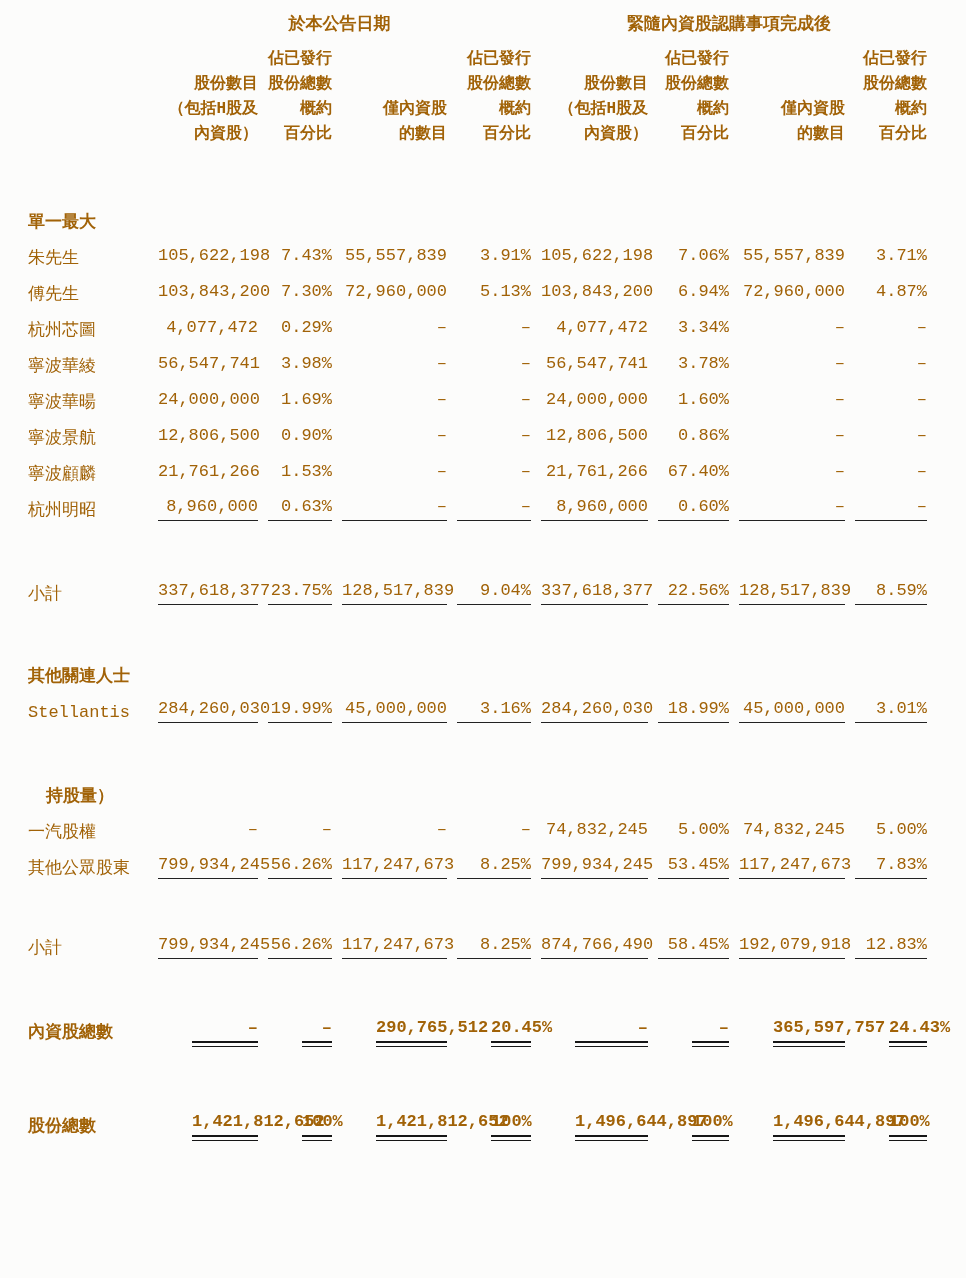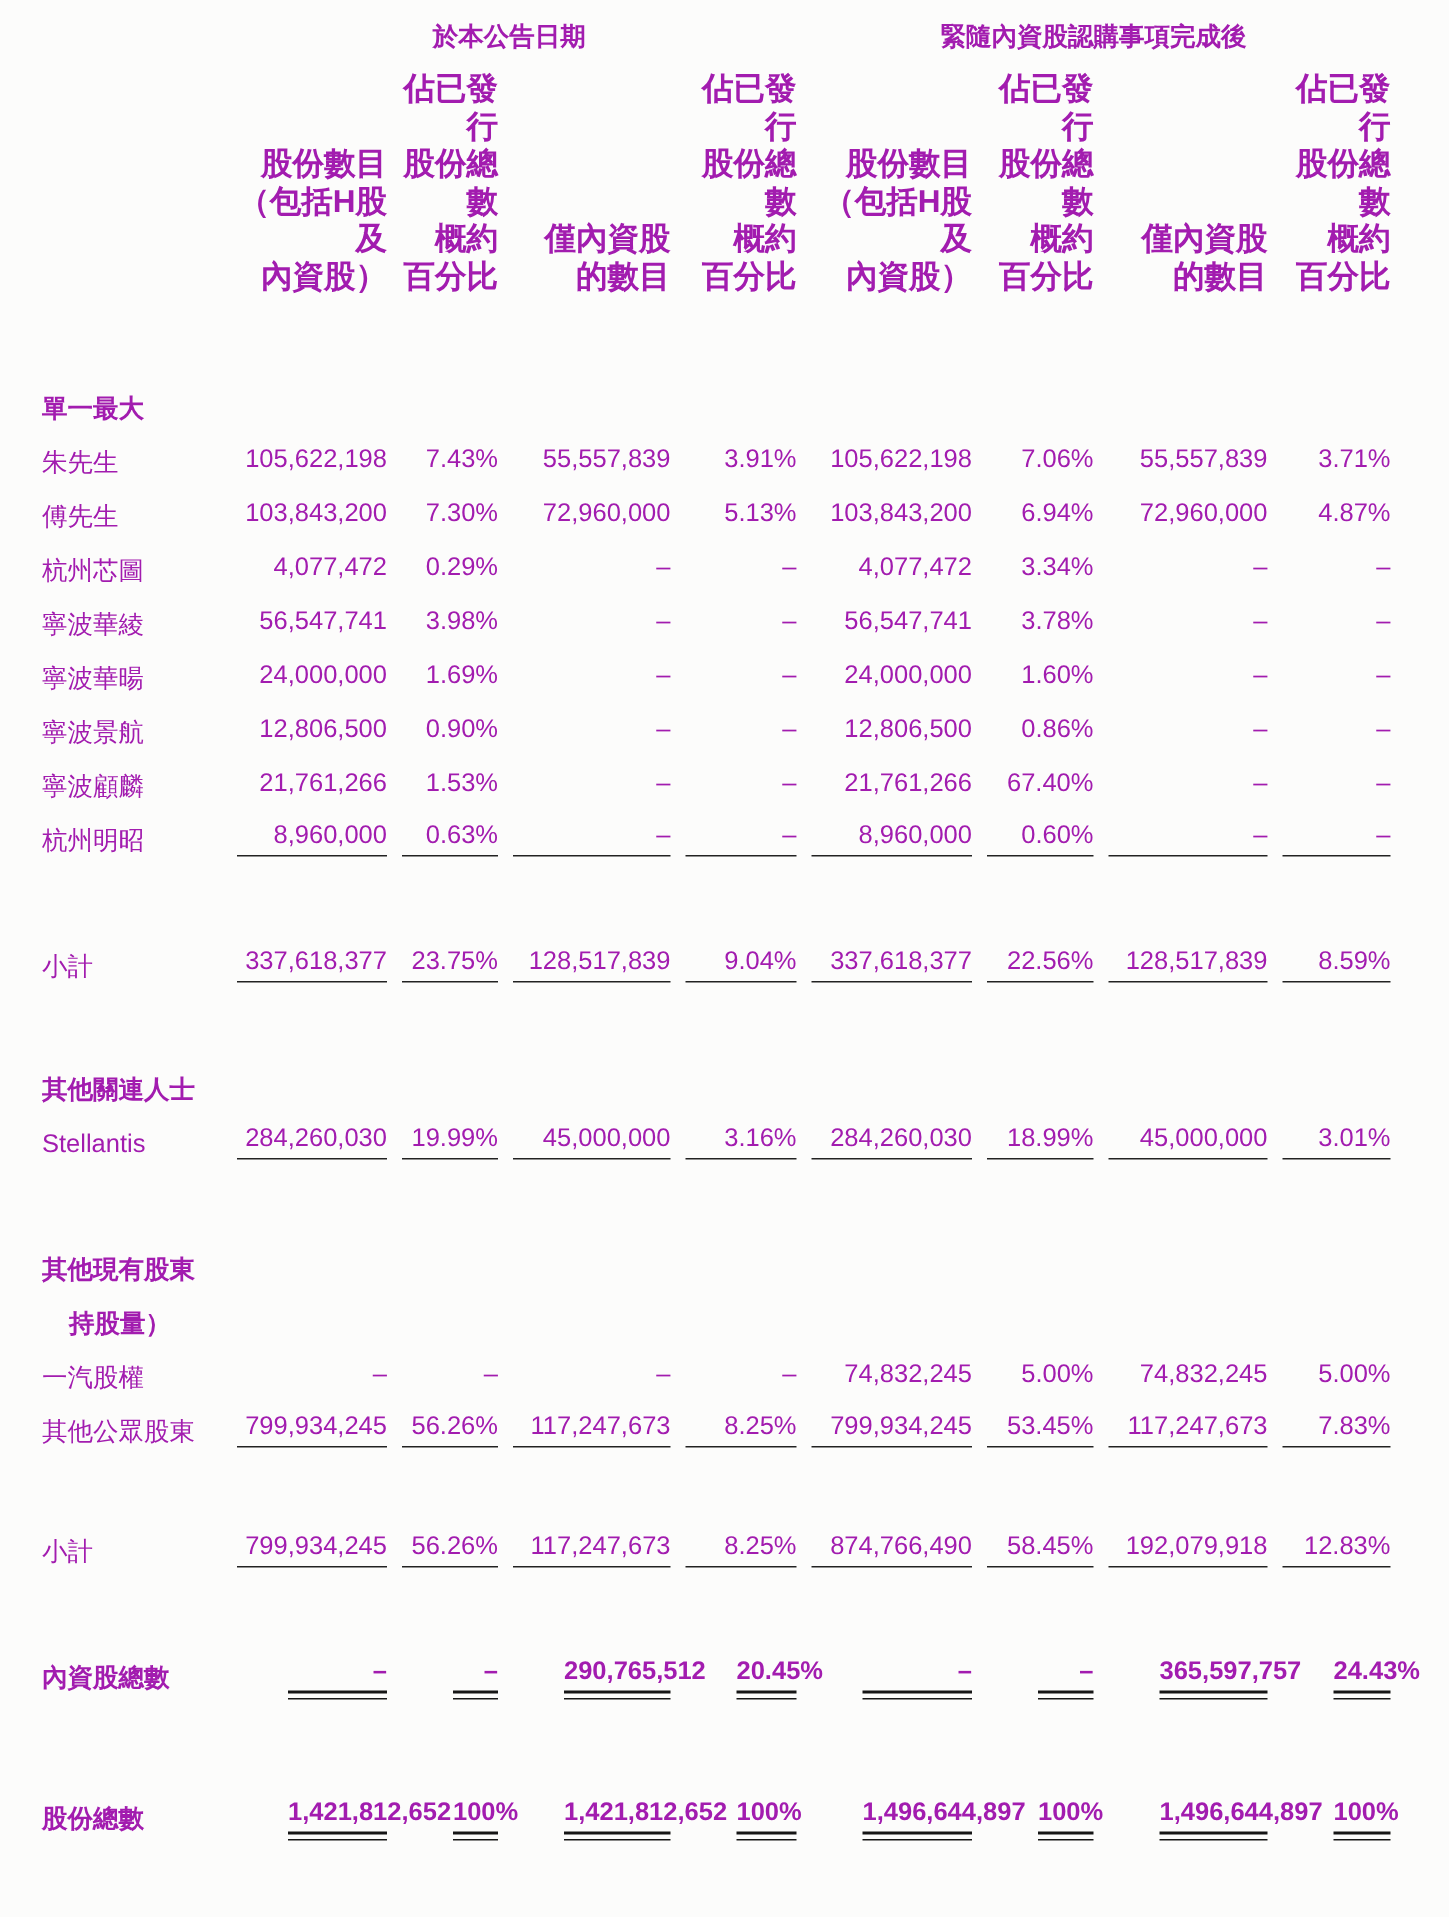--- a/index.html
+++ b/index.html
@@ -5,22 +5,22 @@
   html, body { margin: 0; padding: 0; background: #e8e8e8; }
   .page {
     position: relative;
     width: 966px;
     height: 1278px;
     margin: 0 auto;
     background: #fcfcfb;
     box-sizing: border-box;
     padding: 14px 0 0 28px;
     overflow: hidden;
-    font-family: Liberation Sans, sans-serif;
-    color: #a21caf;
+    font-family: Liberation Mono, monospace;
+    color: #a16207;
   }
   table.sh {
     border-collapse: collapse;
     table-layout: fixed;
     width: 899px;
   }
   td { padding: 0; vertical-align: bottom; font-size: 17px; line-height: 1.25; }
   td.num { text-align: right; padding-left: 10px; }
   td.lbl { text-align: left; }
 
@@ -30,21 +30,21 @@
     text-align: center;
     font-size: 17px;
     padding-bottom: 12px;
     vertical-align: top;
     white-space: nowrap;
   }
   tr.colh td {
     font-weight: 700;
     white-space: pre-line;
     line-height: 25px;
-    font-size: 21px;
+    font-size: 16px;
     vertical-align: bottom;
   }
 
   
   tr.r-data, tr.r-section { height: 36px; }
   tr.r-total { height: 42px; }
   tr.r-section td.lbl, tr.r-total td.lbl, tr.r-total .inner { font-weight: 700; margin-left: 34px; }
   td.lbl.ind1 { padding-left: 12px; }
   td.lbl.ind2 { padding-left: 18px; }
 
@@ -443,47 +443,20 @@
             <span class="inner">45,000,000</span>
           </td>
           <td class="num">
             <span class="inner">3.01%</span>
           </td>
         </tr>
         <tr>
           <td colspan="9" style="height: 48px;"></td>
         </tr>
         <tr class="r-section">
-          <td class="lbl">其他現有股東</td>
-          <td class="num">
-            <span class="inner"></span>
-          </td>
-          <td class="num">
-            <span class="inner"></span>
-          </td>
-          <td class="num">
-            <span class="inner"></span>
-          </td>
-          <td class="num">
-            <span class="inner"></span>
-          </td>
-          <td class="num">
-            <span class="inner"></span>
-          </td>
-          <td class="num">
-            <span class="inner"></span>
-          </td>
-          <td class="num">
-            <span class="inner"></span>
-          </td>
-          <td class="num">
-            <span class="inner"></span>
-          </td>
-        </tr>
-        <tr class="r-section">
           <td class="lbl ind2">持股量）</td>
           <td class="num">
             <span class="inner"></span>
           </td>
           <td class="num">
             <span class="inner"></span>
           </td>
           <td class="num">
             <span class="inner"></span>
           </td>

